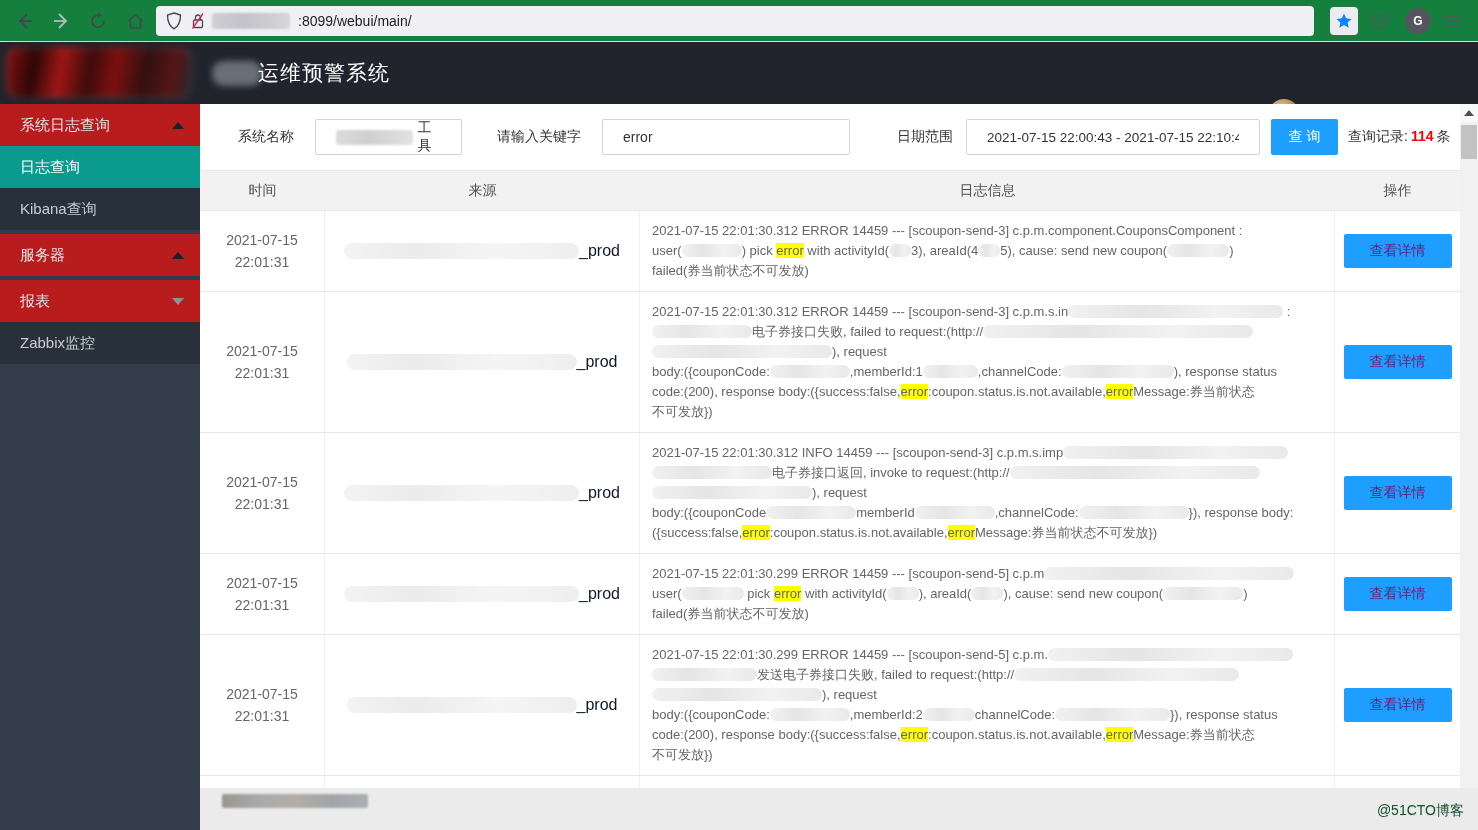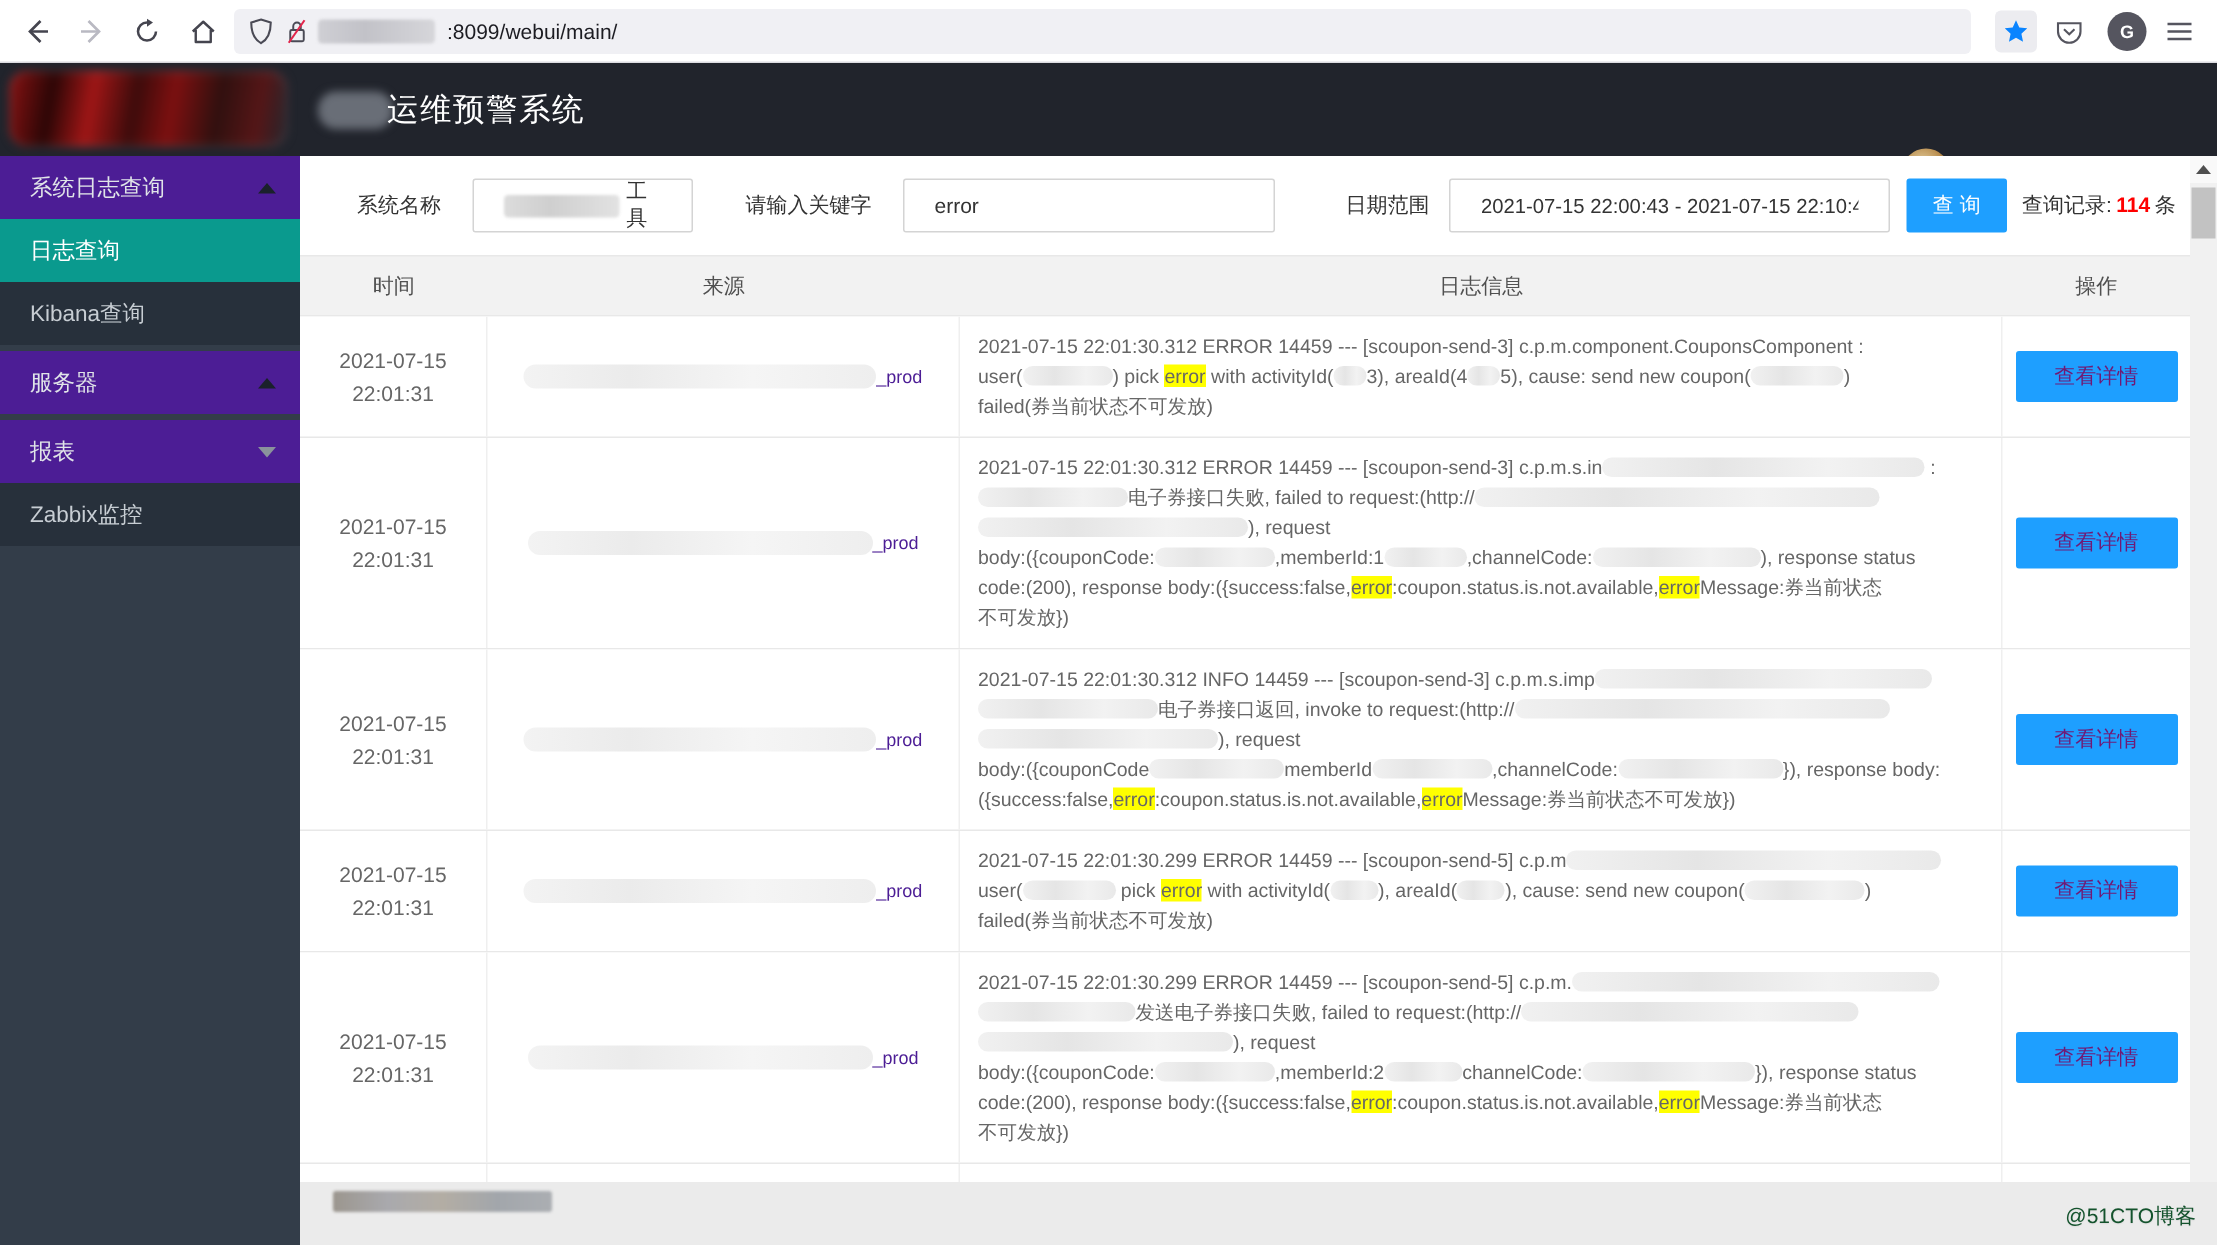--- a/index.html
+++ b/index.html
@@ -1,20 +1,20 @@
 <!DOCTYPE html>
 <html><head>
 <meta charset="utf-8">
 <style>
   * { margin:0; padding:0; box-sizing:border-box; }
   body { font-family:"Liberation Sans",sans-serif; background:#fff; }
   .screen { position:relative; width:1478px; height:830px; overflow:hidden; background:#ebebeb; }
 
   
-  .browser { position:absolute; top:0; left:0; width:1478px; height:42px; background:#ffffff; border-bottom:1px solid #dcdce1; }
+  .browser { position:absolute; top:0; left:0; width:1478px; height:42px; background:#15803d; border-bottom:1px solid #dcdce1; }
   .nav-ico { position:absolute; top:8px; width:26px; height:26px; display:flex; align-items:center; justify-content:center; border-radius:4px; }
   .urlbar { position:absolute; left:156px; top:6px; width:1158px; height:30px; background:#f0f0f4; border-radius:4px; display:flex; align-items:center; padding:0 10px; }
   .url-text { font-size:14px; color:#1c1c22; margin-left:8px; }
   .redact { display:inline-block; background:linear-gradient(90deg,#f1f1f1,#e5e5e5 35%,#f2f2f2 70%,#e9e9e9); border-radius:7px; height:13px; vertical-align:-2px; }
   .url-redact { width:78px; height:16px; background:linear-gradient(90deg,#cfcfd4,#c2c2c8 40%,#d6d6da); border-radius:3px; filter:blur(1px); margin-left:6px; }
   .star-tile { position:absolute; left:1330px; top:7px; width:28px; height:28px; background:#ececf0; border-radius:4px; display:flex; align-items:center; justify-content:center; }
   .avatar-g { position:absolute; left:1405px; top:8px; width:26px; height:26px; border-radius:50%; background:#55555f; color:#fff; font-size:12px; font-weight:bold; display:flex; align-items:center; justify-content:center; }
 
   
   .app-header { position:absolute; top:42px; left:0; width:1478px; height:62px; background:#21242c; }
@@ -24,21 +24,21 @@
   .brand-redact { position:absolute; left:212px; top:19px; width:50px; height:25px; border-radius:12px; background:#696e77; filter:blur(3px); }
   .app-title { position:absolute; left:258px; top:17px; font-size:21px; color:#ffffff; letter-spacing:1px; }
   .hdr-avatar { position:absolute; left:1268px; top:57px; width:32px; height:32px; border-radius:50%;
     background:radial-gradient(circle at 42% 35%, #e7d5a9, #b98d4e 48%, #6e4a22 82%); }
   .hdr-user { position:absolute; left:1312px; top:63px; font-size:15px; color:#d8d9dc; }
   .hdr-logout { position:absolute; left:1406px; top:63px; font-size:15px; color:#d8d9dc; cursor:pointer; }
 
   
   .sidebar { position:absolute; top:104px; left:0; width:200px; height:726px; background:#333d49; }
   .side-item { height:42px; display:flex; align-items:center; padding:0 16px 0 20px; font-size:15px; cursor:pointer; }
-  .side-item.parent { background:#4c1d95; color:#e0e4e8;justify-content:center; }
+  .side-item.parent { background:#b91c1c; color:#e0e4e8;justify-content:center; }
   .side-item.sub { background:#27303b; color:#c7cdd3; }
   .side-item.active { background:#0a9a8e; color:#ffffff; }
   .side-item.gap { margin-top:4px; }
   .tri { margin-left:auto; width:0; height:0; border-left:6px solid transparent; border-right:6px solid transparent; }
   .tri.up { border-bottom:7px solid #1a212b; }
   .tri.down { border-top:7px solid #8a929c; }
 
   
   .content { position:absolute; left:200px; top:104px; width:1278px; height:726px; background:#ebebeb; }
   .form-bar { position:absolute; left:0; top:0; width:1260px; height:66px; background:#fff; }
@@ -51,21 +51,21 @@
   .result-count { color:#ff0000; font-weight:bold; padding:0 3px; }
 
   .thead { position:absolute; left:0; top:66px; width:1260px; height:41px; background:#f2f2f2; border-top:1px solid #e8e8e8; border-bottom:1px solid #e8e8e8; display:flex; }
   .th { display:flex; align-items:center; justify-content:center; font-size:14px; color:#505050; }
   .w-time { width:125px; } .w-src { width:315px; } .w-msg { width:695px; } .w-act { width:125px; }
 
   .tbody { position:absolute; left:0; top:107px; width:1260px; height:577px; background:#fff; overflow:hidden; }
   .t-row { display:flex; border-bottom:1px solid #e8e8e8; background:#fff; }
   .cell { flex-shrink:0; }
   .c-time { width:125px; display:flex; flex-direction:column; align-items:center; justify-content:center; color:#666; font-size:14px; line-height:22px; border-right:1px solid #efefef; }
-  .c-src { width:315px; display:flex; align-items:center; justify-content:center; color:#4c1d95; font-size:12px; border-right:1px solid #efefef; }
+  .c-src { width:315px; display:flex; align-items:center; justify-content:center; color:#0f172a; font-size:16px; border-right:1px solid #efefef; }
   .src-redact { height:16px; border-radius:8px; background:linear-gradient(90deg,#f3f3f3,#ebebeb 30%,#f5f5f5 65%,#eeeeee); }
   .c-msg { width:695px; padding:10px 12px; color:#666; font-size:13px; line-height:20px; border-right:1px solid #efefef; word-break:break-all; }
   .c-act { width:125px; display:flex; align-items:center; justify-content:center; }
   .hl { background:#ffff00; }
   .detail-btn { width:108px; height:34px; background:#1e9fff; color:#701a75; border:none; border-radius:2px; font-size:14px; cursor:pointer; }
 
   .footer-strip { position:absolute; left:0; top:684px; width:1278px; height:42px; background:#ebebeb; }
   .status-redact { position:absolute; left:22px; top:6px; width:146px; height:14px; border-radius:2px;
     background:linear-gradient(90deg,#9b968e,#a9a9ad 25%,#b3ada4 50%,#a2a6ab 75%,#abaeb2); filter:blur(1px); }
   .watermark { position:absolute; right:14px; top:14px; font-size:14px; color:#14532d; text-shadow:0 1px 1px rgba(0,0,0,0.07); }

